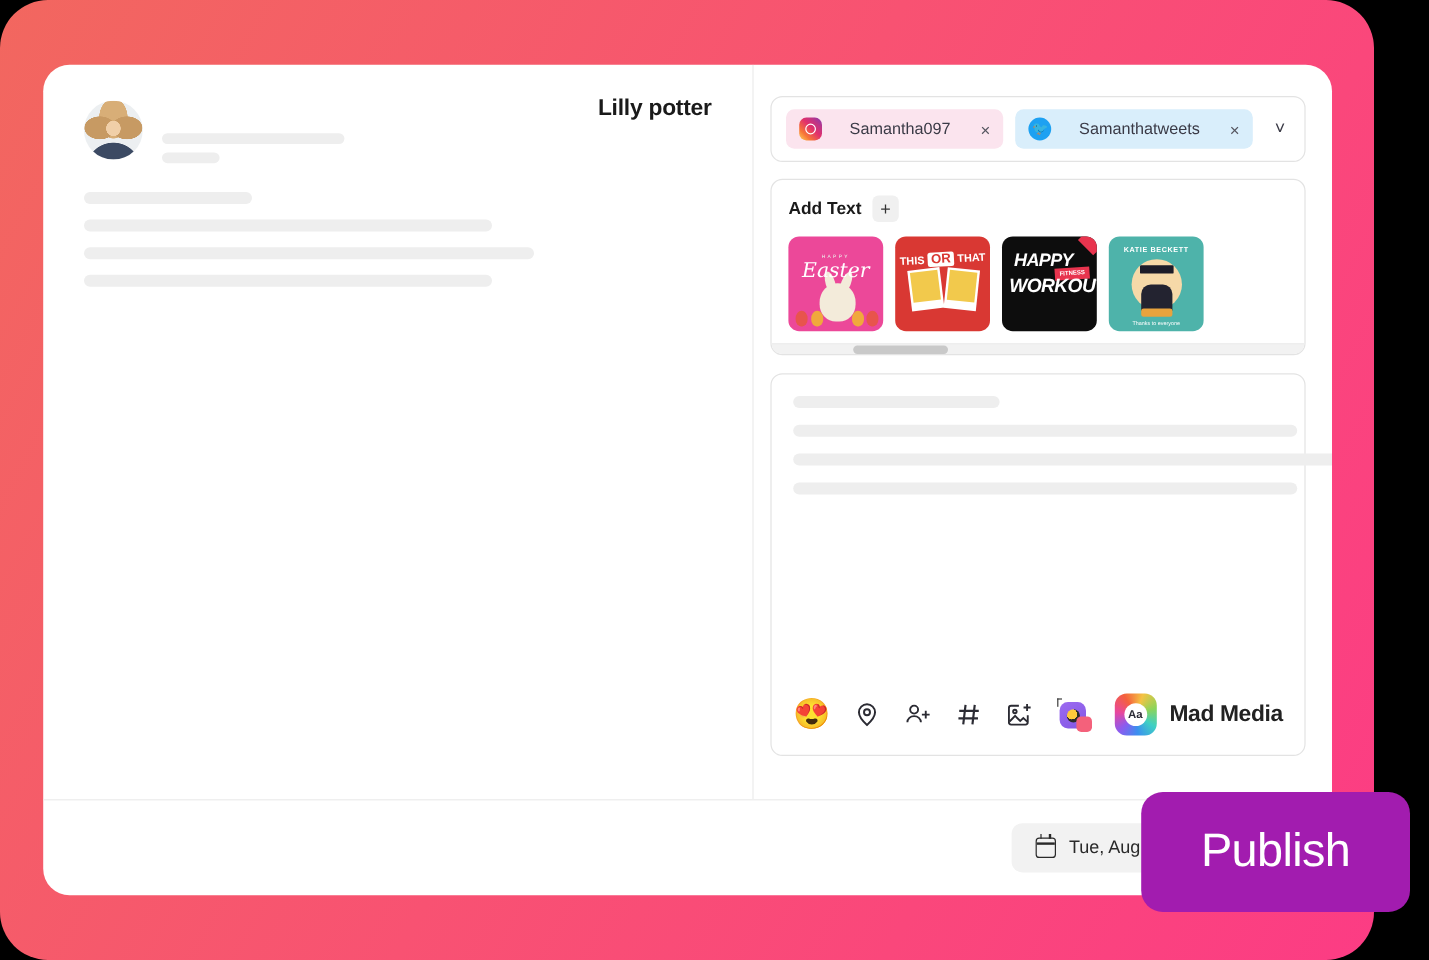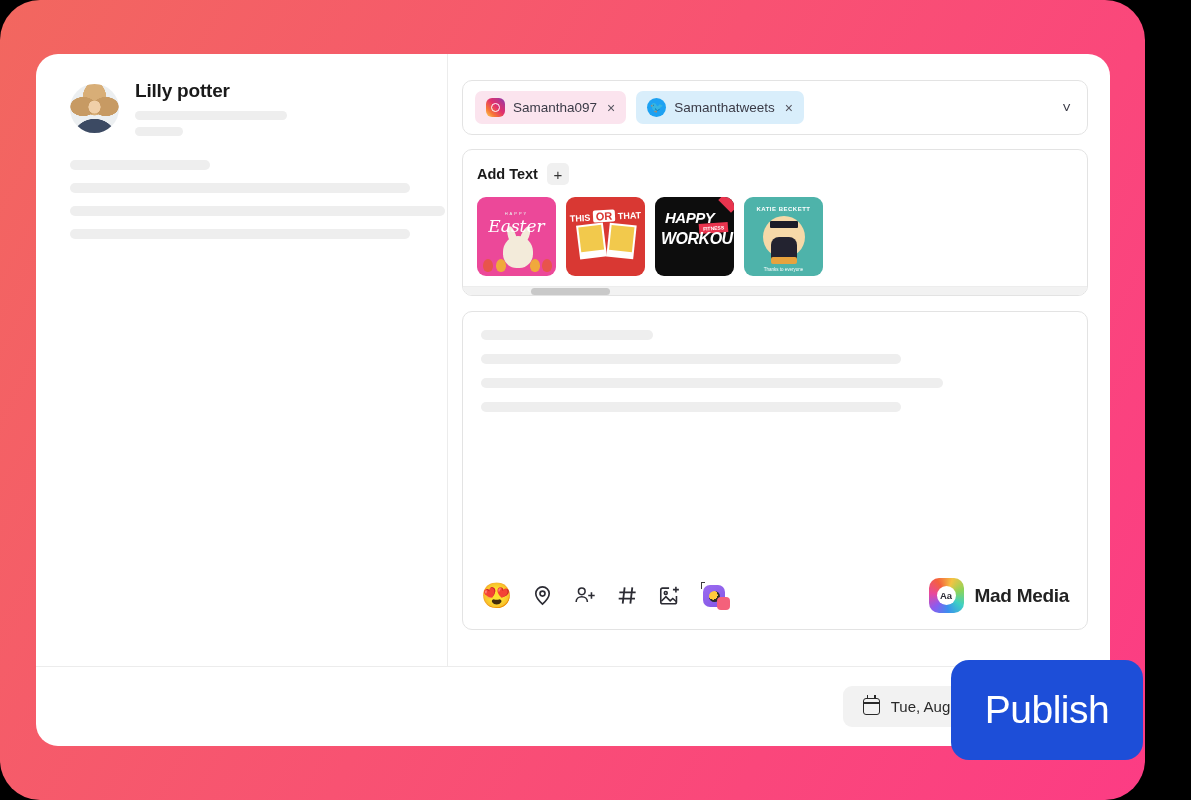--- a/index.html
+++ b/index.html
@@ -31,24 +31,25 @@
     background: #ffffff;
     border-radius: 22px;
     overflow: hidden;
     display: flex;
     flex-direction: column;
   }
   .card-body { display: flex; flex: 1; min-height: 0; }
 
   
   .left-panel {
-    width: 412px;
+    width: 592px;
     padding: 26px 34px 0 34px;
     border-right: 1px solid #ececec;
     flex-shrink: 0;
+    text-align: right;
   }
   .profile-row { display: flex; align-items: center; gap: 16px; }
   .avatar {
     width: 49px; height: 49px;
     border-radius: 50%;
     background:
       radial-gradient(circle at 50% 118%, #3c4a63 0 36%, transparent 37%),
       radial-gradient(ellipse at 50% 47%, #f0cfa8 0 17%, transparent 18%),
       radial-gradient(ellipse at 27% 46%, #c79a63 0 25%, transparent 26%),
       radial-gradient(ellipse at 73% 46%, #c79a63 0 25%, transparent 26%),
@@ -154,21 +155,21 @@
     margin-bottom: 13px; letter-spacing: -0.1px;
   }
   .accounts-box {
     border: 1px solid #e3e3e3;
     border-radius: 10px;
     padding: 10px 12px;
     display: flex; align-items: center; gap: 10px;
     min-height: 52px;
   }
   .chip {
-    display: flex; align-items: center; gap: 8px;
+    display: flex; align-items: center; gap: 23px;
     padding: 7px 11px;
     border-radius: 7px;
     font-size: 13.5px; color: #3a3a46;
   }
   .chip-ig { background: #FBE4EE; }
   .chip-tw { background: #D9EEFB; }
   .chip-x { font-size: 14px; color: #55555f; cursor: pointer; margin-left: 2px; }
   .ig-icon {
     width: 19px; height: 19px; border-radius: 6px;
     background: linear-gradient(45deg, #FDD45C 0%, #F77737 25%, #E1306C 55%, #C13584 75%, #833AB4 100%);
@@ -414,23 +415,23 @@
   .cal-ico::after { right: 3px; }
   .cal-bar {
     position: absolute; left: 0; right: 0; top: 3px;
     height: 1.6px; background: #2a2a2a;
   }
 
   
   .publish-btn {
     position: absolute;
     left: 951px; top: 660px;
-    width: 192px; height: 100px;
+    width: 224px; height: 100px;
     border-radius: 18px;
-    background: #1d4ed8;
+    background: #a21caf;
     border: none;
     color: #ffffff;
     font-family: "Liberation Sans", sans-serif;
     font-size: 39px; font-weight: 400;
     letter-spacing: -0.5px;
     cursor: pointer;
     display: flex; align-items: center; justify-content: center;
   }
 </style>
 </head>

